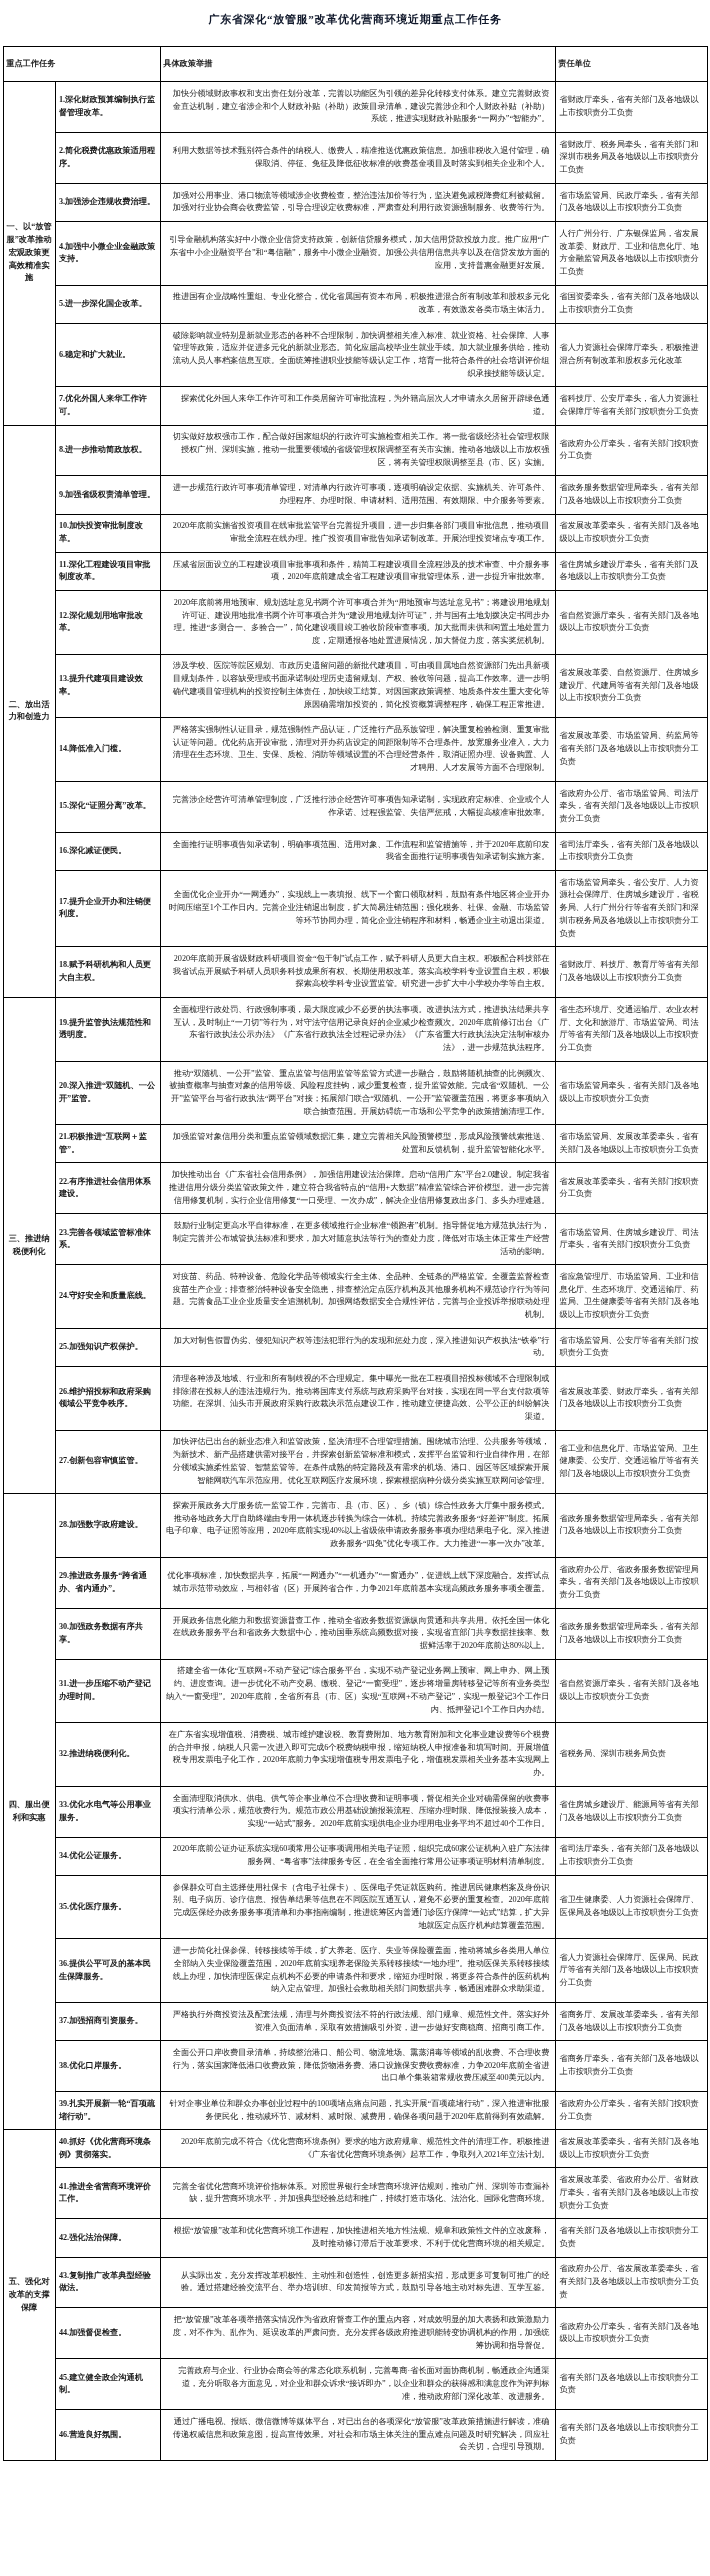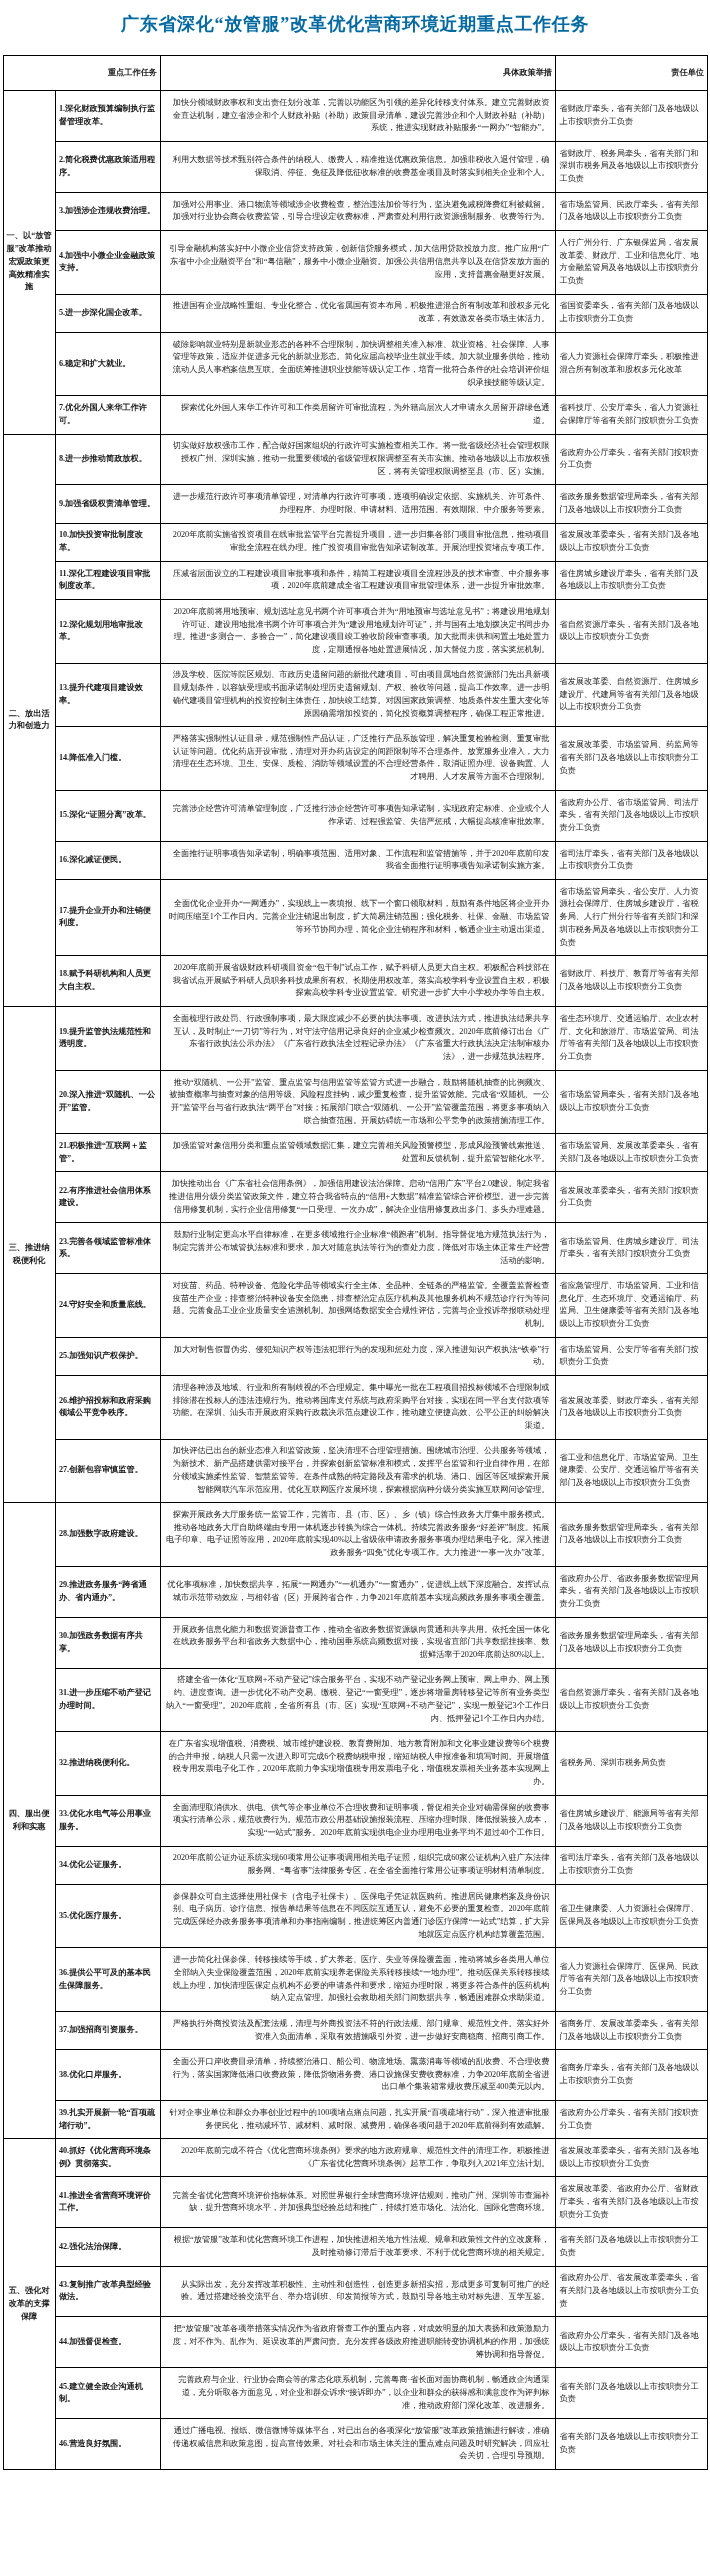--- a/index.html
+++ b/index.html
@@ -9,42 +9,42 @@
     font-family: "Liberation Serif", "DejaVu Serif", serif;
     color: #1a1a1a;
   }
   .page {
     width: 705px;
     margin: 0 auto;
     padding: 3.9px 2.6px 6.5px 2.6px;
   }
   .doc-title {
     text-align: center;
-    color: #0369a1;
-    font-size: 18px;
+    color: #0f172a;
+    font-size: 11px;
     font-weight: bold;
     letter-spacing: 0.7px;
     margin: 7.8px 0 19.6px 0;
     font-family: "Liberation Serif", "DejaVu Serif", serif;
   }
   table.tasks {
     border-collapse: collapse;
     width: 100%;
     table-layout: fixed;
     border: 1.3px solid #000;
   }
   table.tasks th, table.tasks td {
     border: 0.7px solid #000;
     vertical-align: middle;
     font-size: 8.2px;
     line-height: 1.55;
     word-break: break-all;
   }
   thead th {
-    text-align: right;
+    text-align: left;
     font-weight: bold;
     font-size: 8.8px;
     padding: 10.5px 2.6px;
     border-bottom: 2px double #000;
     background: #fff;
   }
   td.section-cell {
     font-weight: bold;
     font-size: 8.5px;
     padding: 2.6px 2px;

